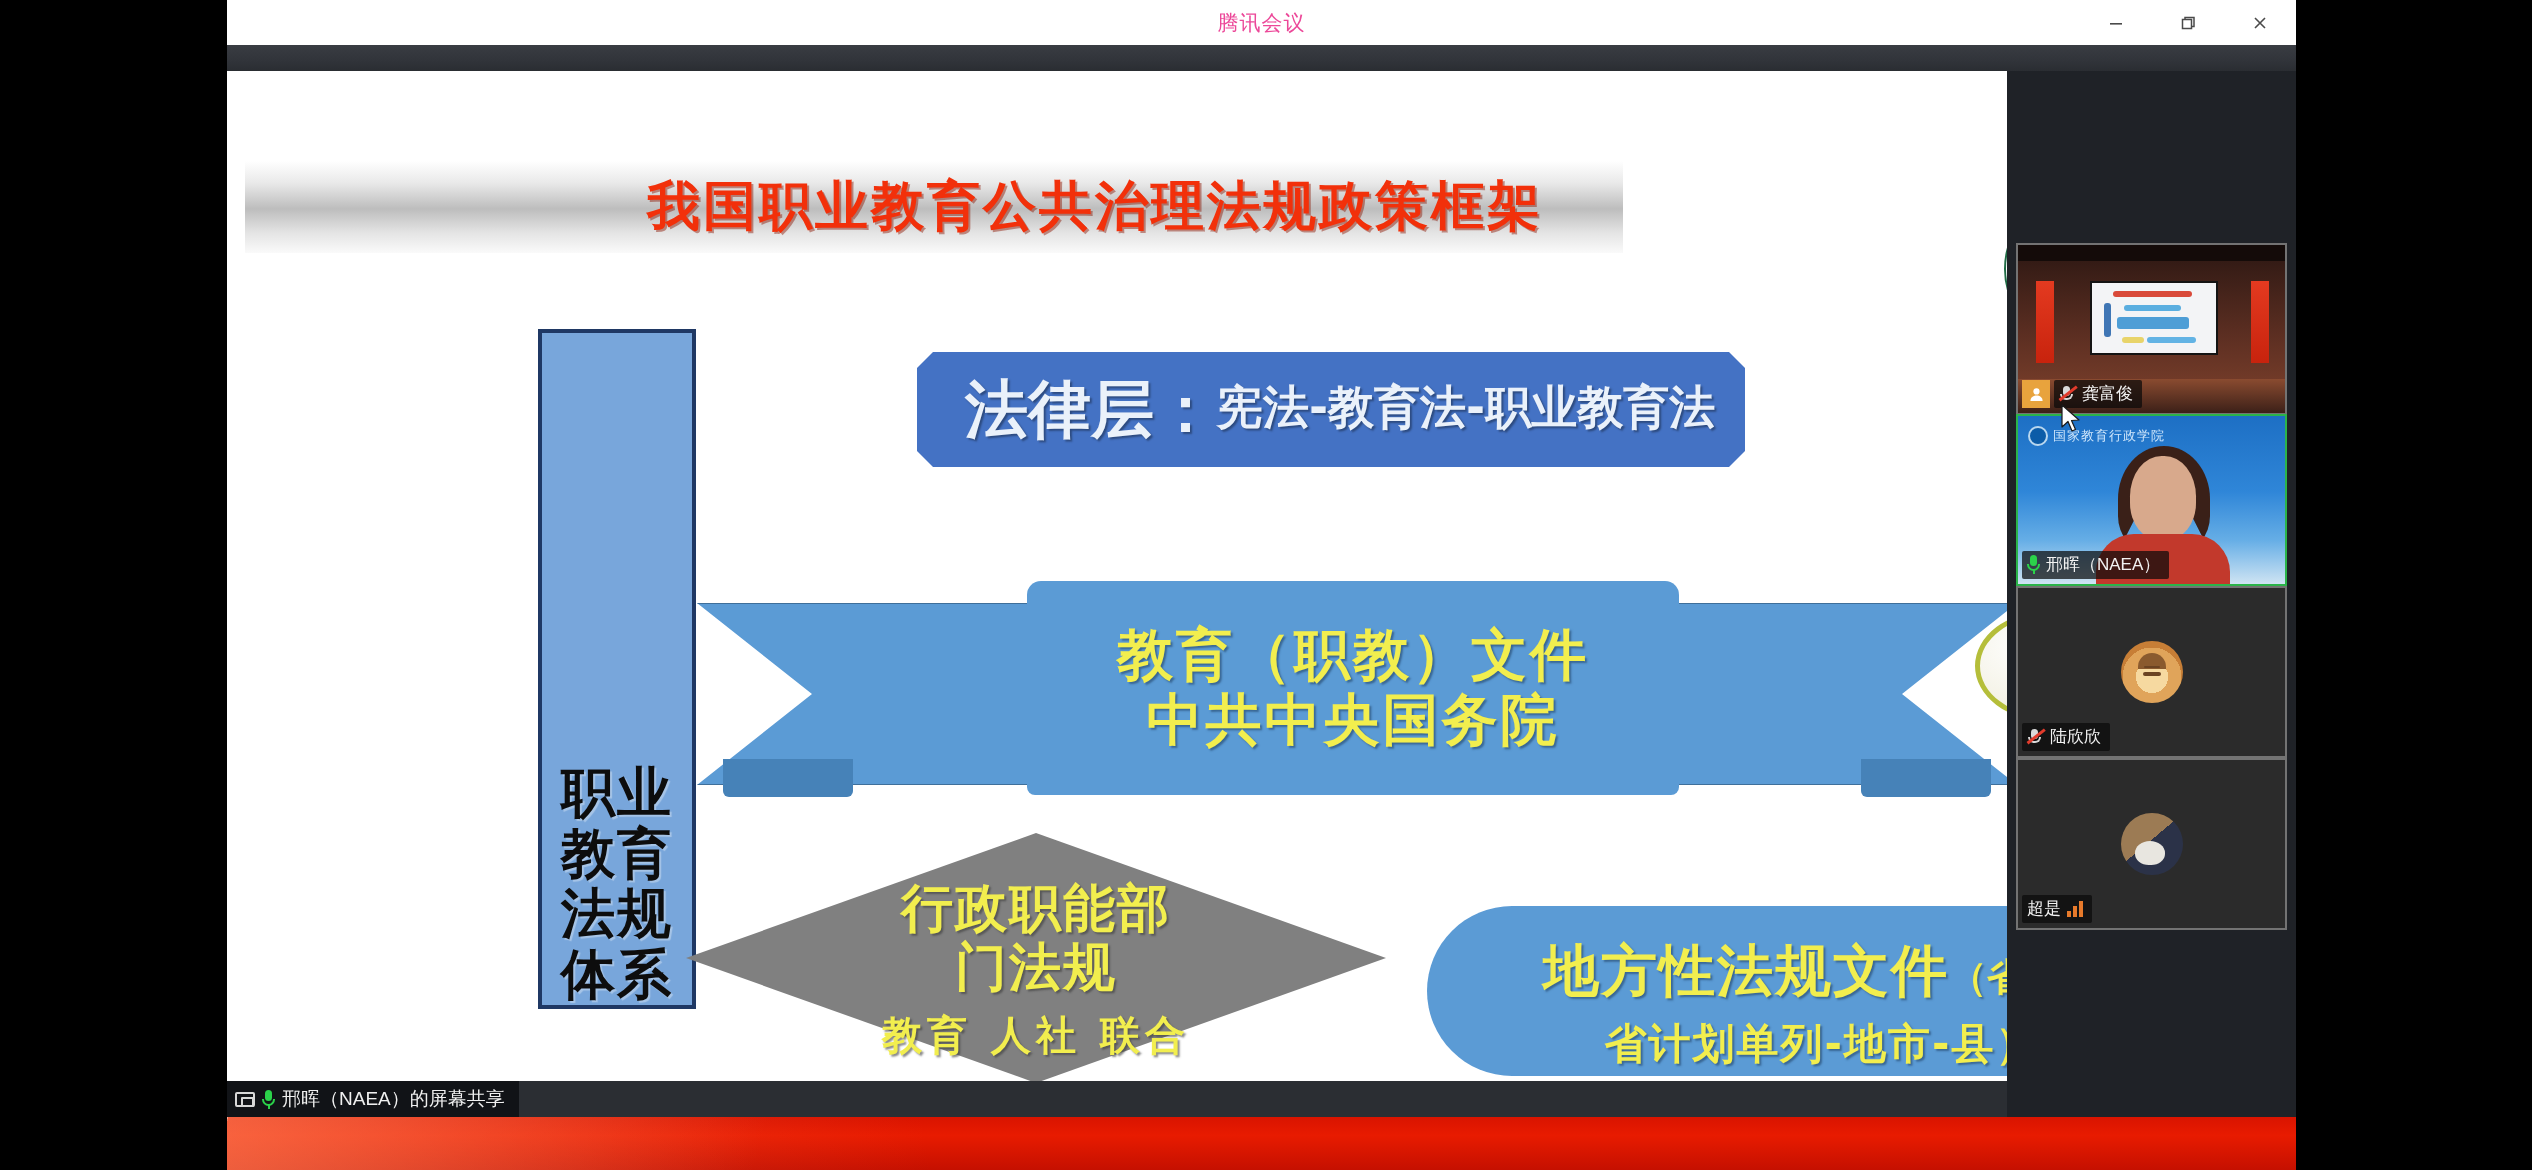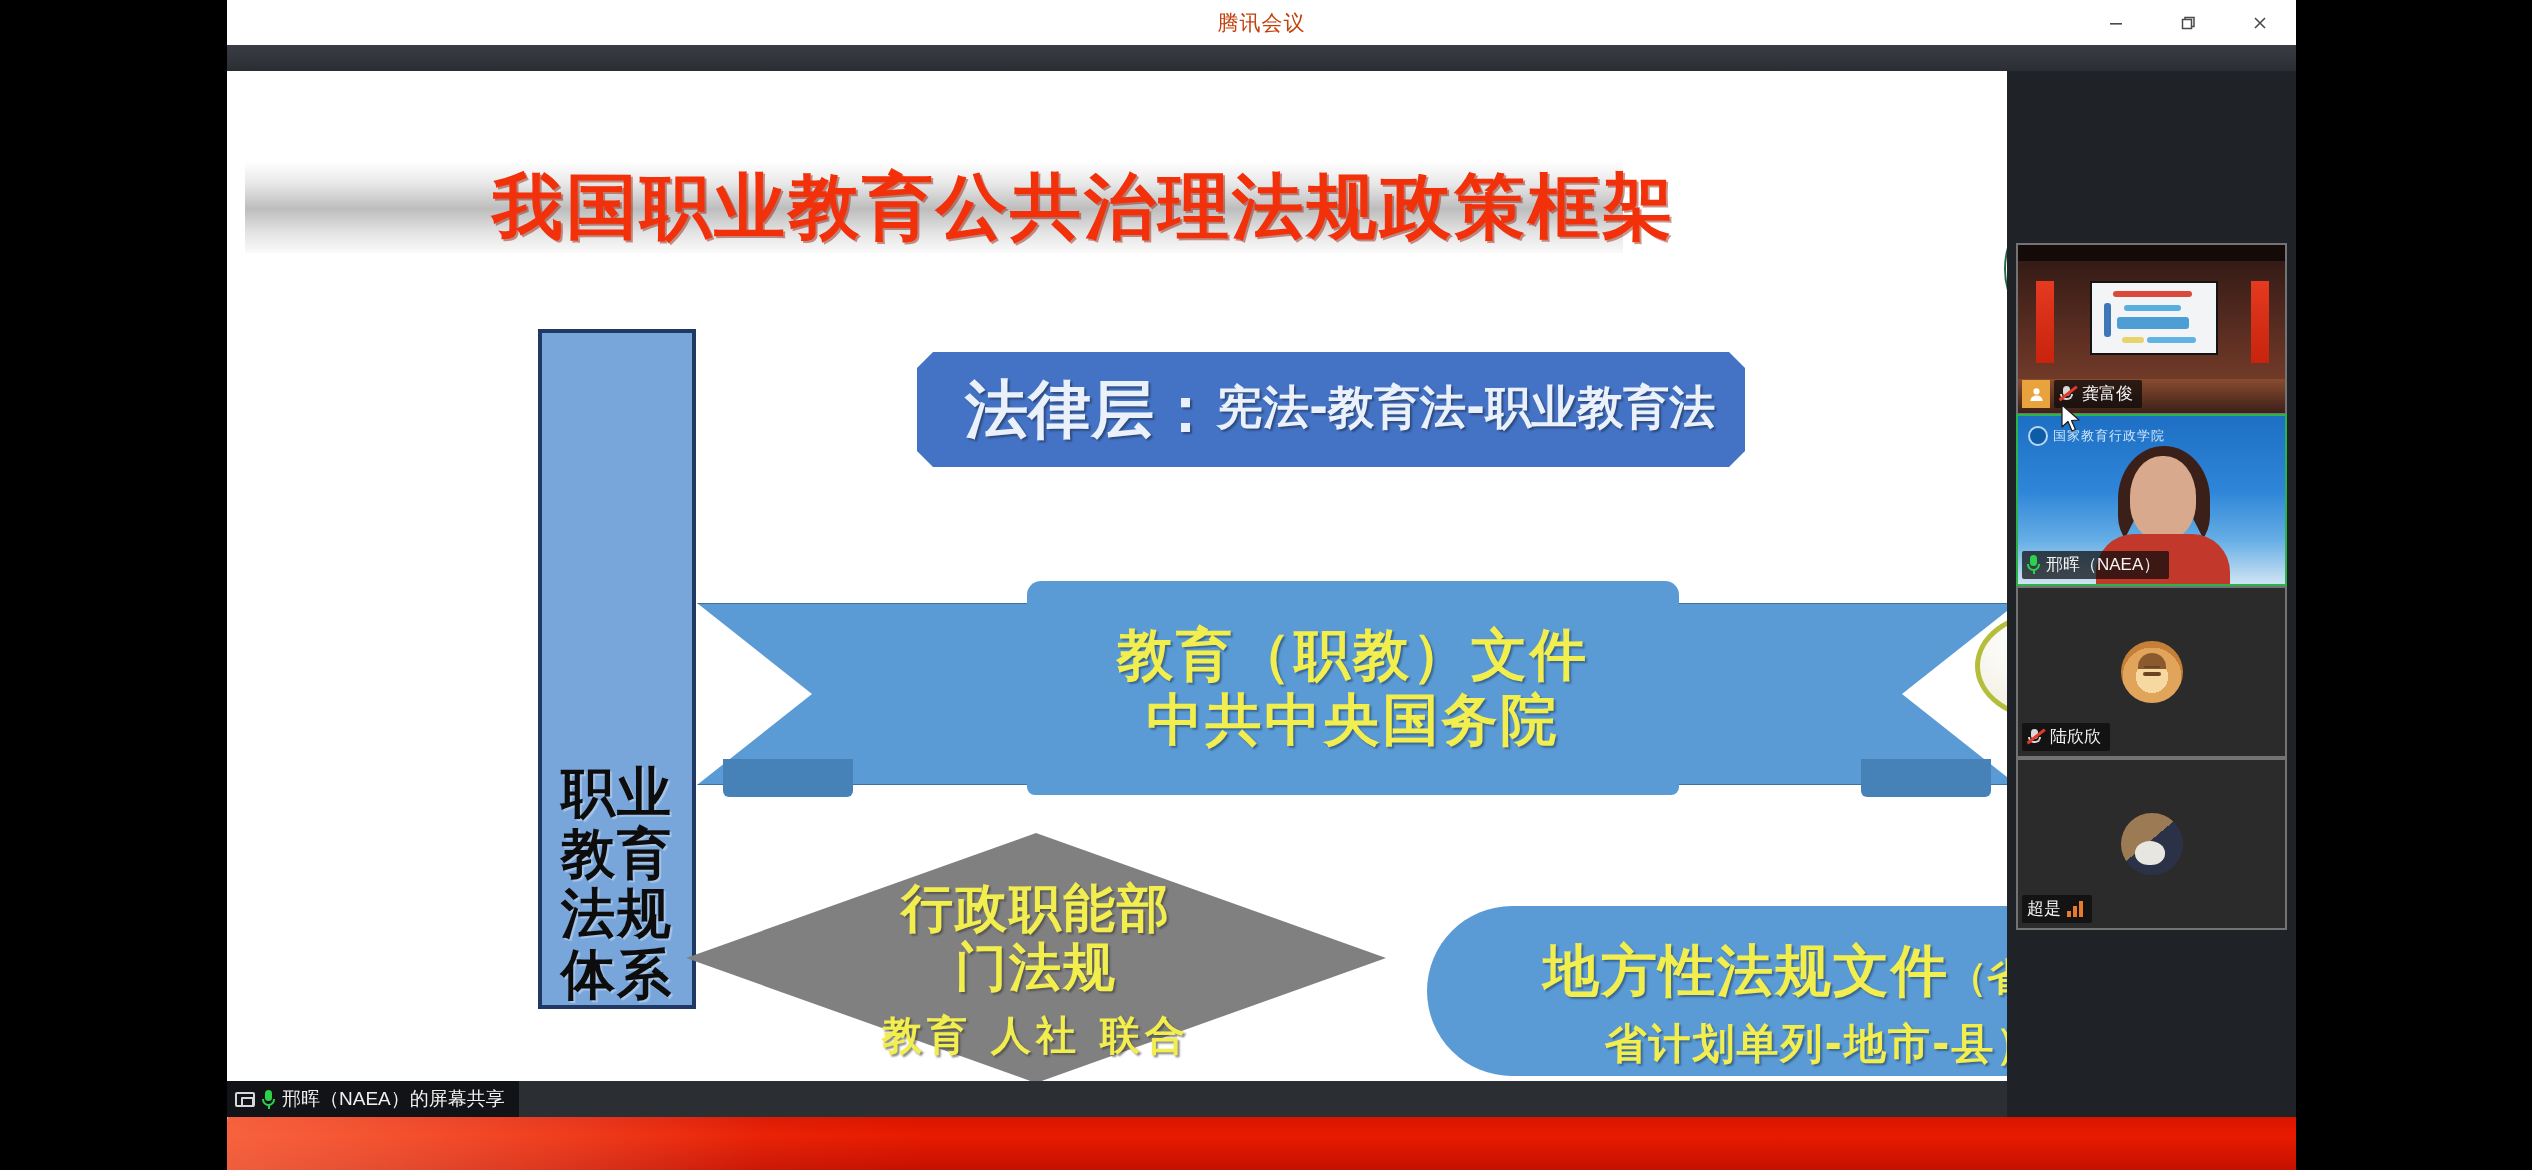--- a/index.html
+++ b/index.html
@@ -28,21 +28,21 @@
     background:linear-gradient(90deg,#2c2c2c 0%,#3a3a3a 40%,#8a8a8a 72%,#efefef 86%,#d8d8d8 100%);
   }
 
   
   .win{ position:absolute; left:227px; top:0; width:2069px; height:1117px; background:#1f2227; }
 
   .titlebar{
     position:absolute; left:0; top:0; width:2069px; height:45px;
     background:#ffffff; display:flex; align-items:center; justify-content:center;
   }
-  .title-text{ font-size:21px; color:#c2410c; letter-spacing:1px; }
+  .title-text{ font-size:21px; color:#ec4899; letter-spacing:1px; }
   .win-ctrls{ position:absolute; right:0; top:0; height:45px; display:flex; }
   .wbtn{ width:72px; height:45px; display:flex; align-items:center; justify-content:center;
          color:#4a4a4a; }
   .wbtn svg{ display:block; }
 
   .darkbar{
     position:absolute; left:0; top:45px; width:2069px; height:26px;
     background:linear-gradient(180deg,#393c42 0%,#31343a 60%,#2a2d32 100%);
   }
 
@@ -53,24 +53,24 @@
   .slide{
     position:absolute; left:0; top:0; width:1780px; height:1010px;
     background:#ffffff; overflow:hidden;
   }
 
   .title-band{
     position:absolute; left:18px; top:90px; width:1378px; height:92px;
     background:linear-gradient(180deg,#ffffff 0%,#e9e9e9 24%,#bdbdbd 52%,#e4e4e4 78%,#fafafa 100%);
   }
   .slide-title{
-    position:absolute; left:247px; top:88px; width:1220px; height:96px;
+    position:absolute; left:258px; top:88px; width:1220px; height:96px;
     display:flex; align-items:center; justify-content:center;
     font-family:"DejaVu Sans", sans-serif;
-    font-size:71px; font-weight:bold; color:#F2300A; letter-spacing:3px;
+    font-size:53px; font-weight:bold; color:#F2300A; letter-spacing:3px;
     text-shadow:2px 2px 0 rgba(140,20,0,.45);
     white-space:nowrap;
   }
 
   
   .logo{ position:absolute; left:1770px; top:118px; width:160px; height:160px; }
   .logo svg{ width:100%; height:100%; display:block; }
 
   
   .vbox{

